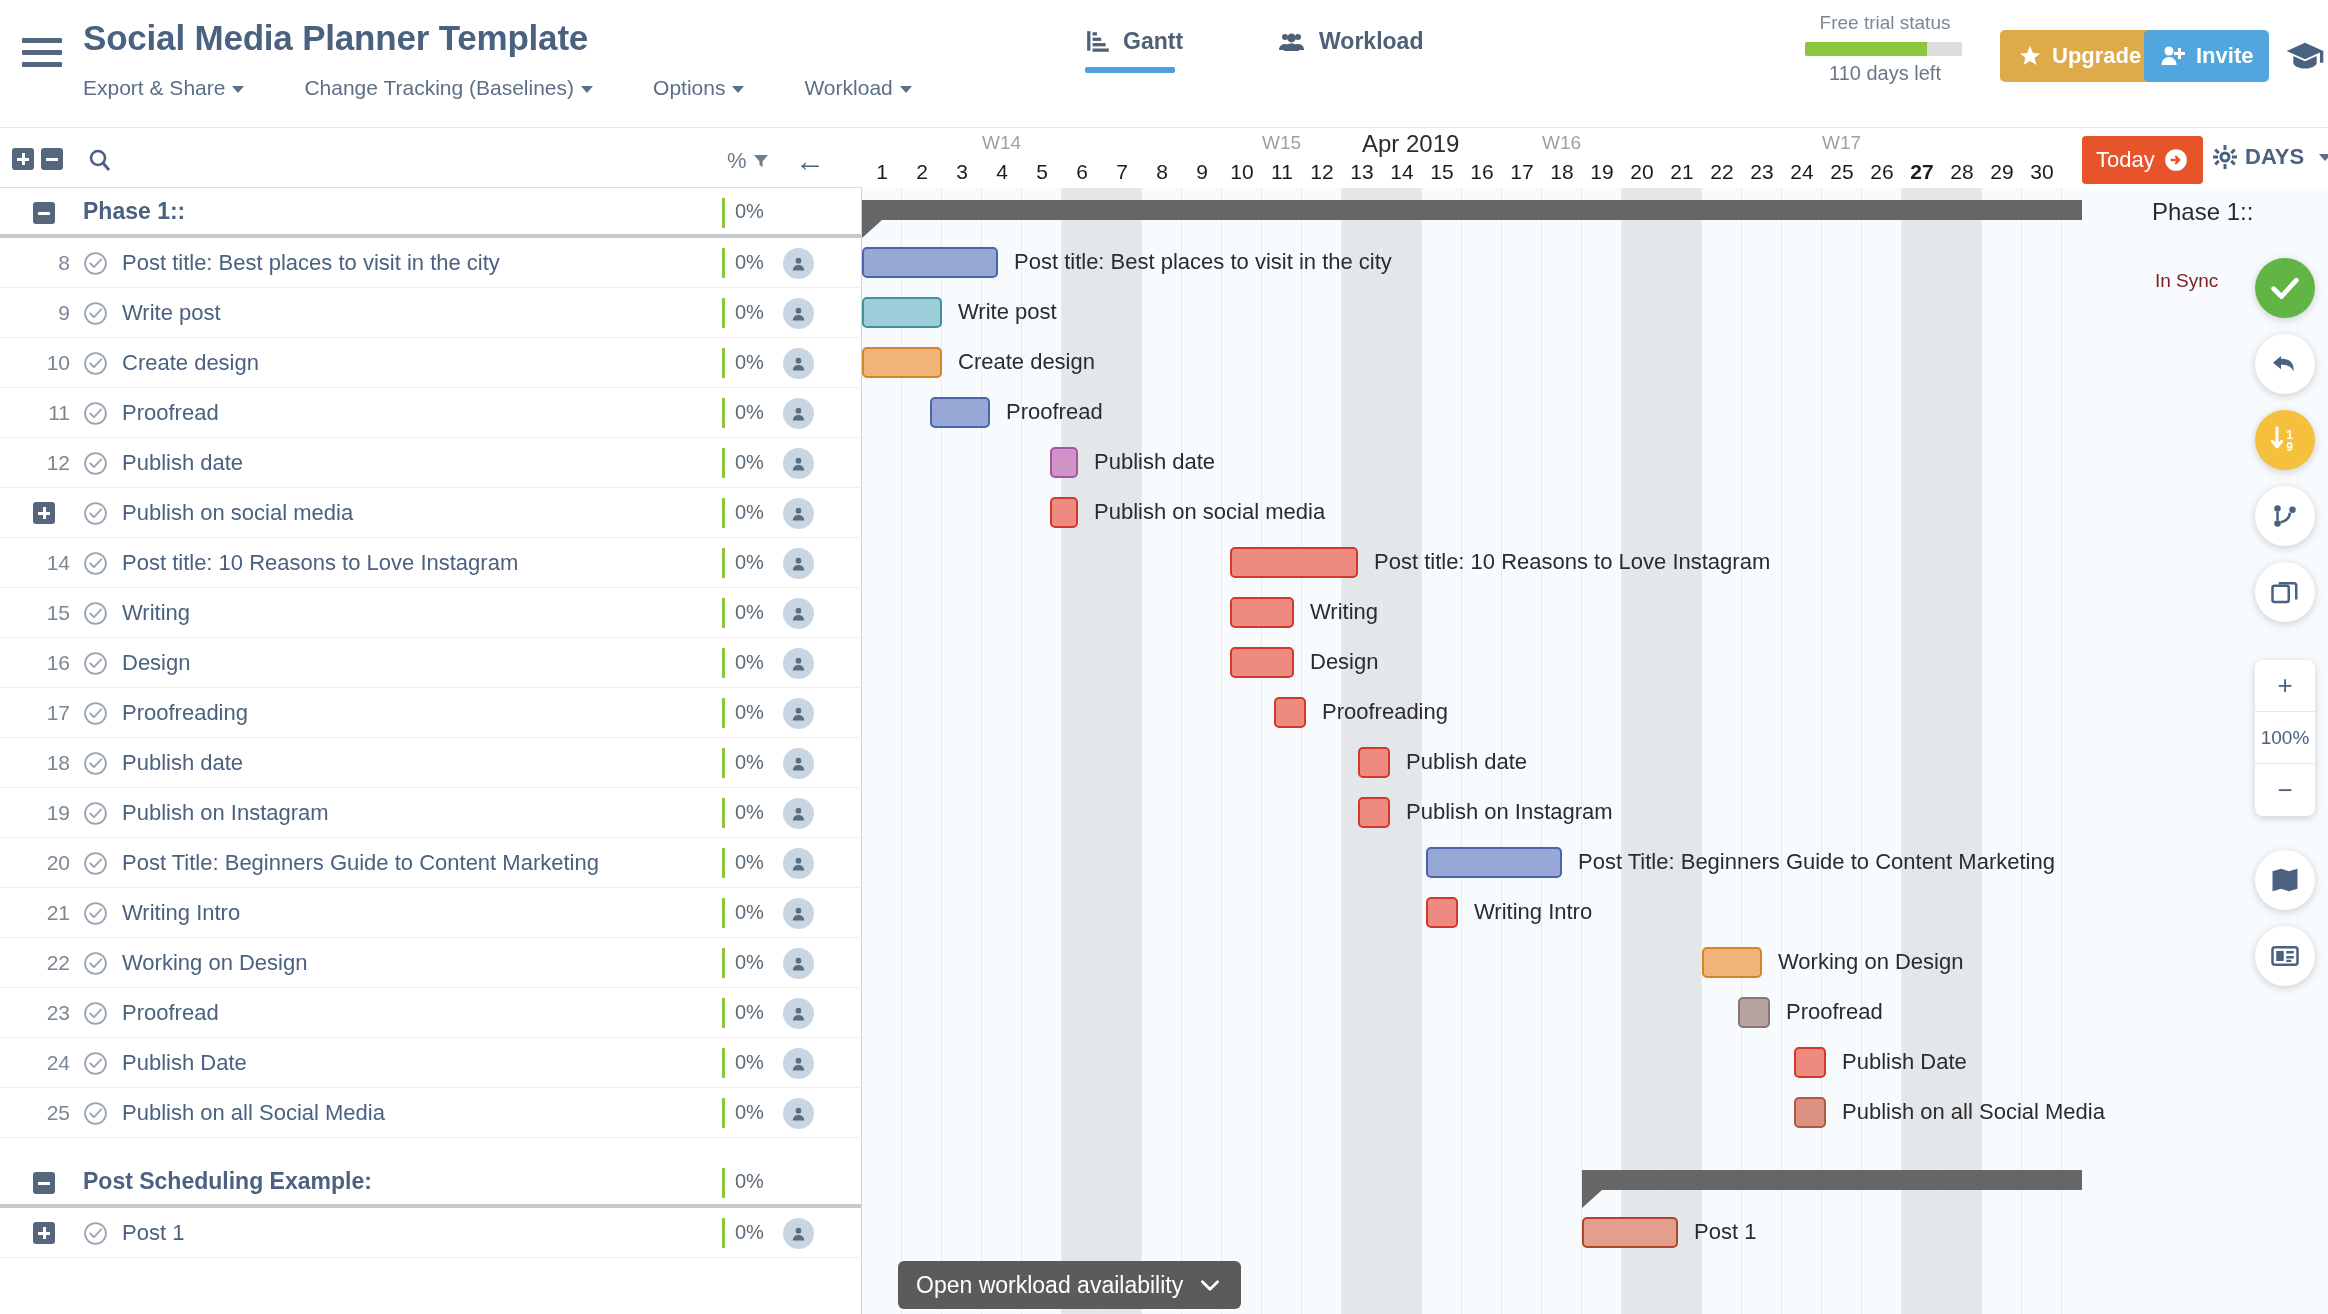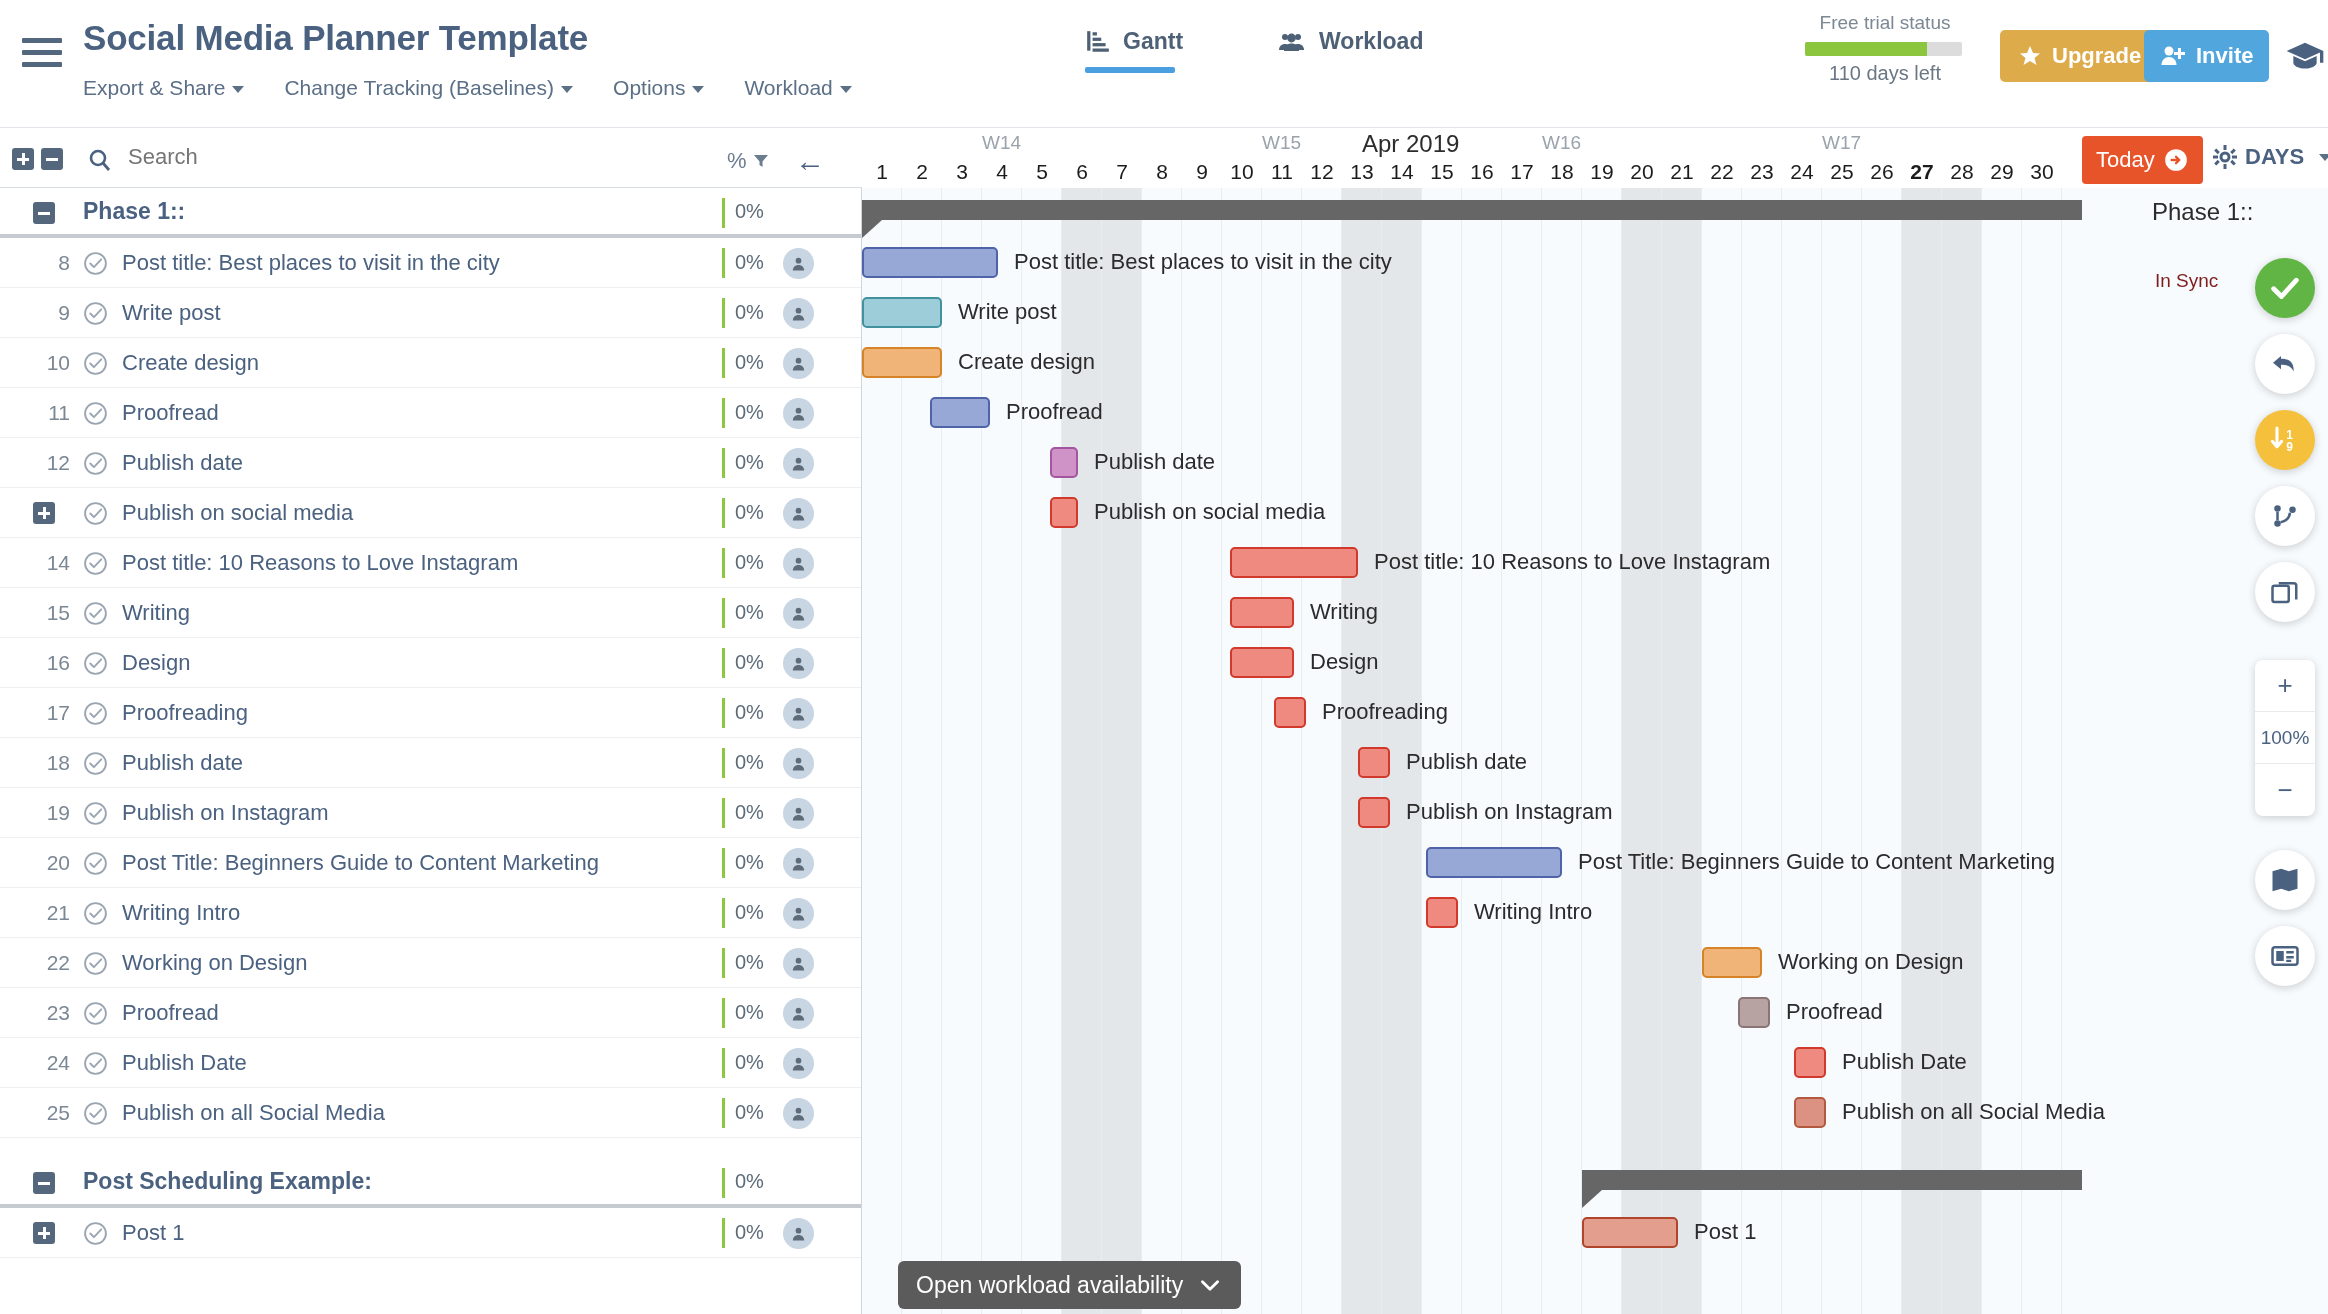--- a/index.html
+++ b/index.html
@@ -15,21 +15,21 @@
             background: #fff; border-bottom: 1px solid #e3e6ea; }
   .hamburger { position: absolute; left: 22px; top: 38px; width: 40px; height: 34px; cursor: pointer; }
   .hamburger span { display: block; height: 5px; background: #53687e; border-radius: 1px; margin-bottom: 7px; }
   .hamburger span:nth-child(1) { width: 40px; }
   .hamburger span:nth-child(2) { width: 40px; }
   .hamburger span:nth-child(3) { width: 40px; }
 
   .proj-title { position: absolute; left: 83px; top: 18px; font-size: 35px; color: #4a6180;
                 font-weight: 600; letter-spacing: -0.2px; white-space: nowrap; }
 
-  .menurow { position: absolute; left: 83px; top: 76px; display: flex; align-items: center; gap: 40px; }
+  .menurow { position: absolute; left: 83px; top: 76px; display: flex; align-items: center; gap: 60px; }
   .menuitem { font-size: 21px; color: #5b6f86; white-space: nowrap; cursor: pointer; }
   .caret { display: inline-block; margin-left: 7px; border-left: 6px solid transparent;
            border-right: 6px solid transparent; border-top: 7px solid #5b6f86; vertical-align: 2px; }
 
   .tabs { position: absolute; left: 1085px; top: 28px; display: flex; gap: 94px; align-items: flex-start; }
   .tab { position: relative; display: flex; align-items: center; gap: 12px; padding-bottom: 18px;
          font-size: 23px; font-weight: bold; color: #4d6076; cursor: pointer; }
   .tab.active::after { content:''; position: absolute; left: 0; right: 8px; bottom: 0; height: 6px;
                        background: #4a9fe0; border-radius: 2px; }
 
@@ -206,21 +206,20 @@
 
   <div class="toolbar"></div>
   <div class="tb-expand">
     <div class="sq plus"></div>
     <div class="sq"></div>
   </div>
   <svg class="tb-search-icon" viewBox="0 0 24 24">
     <circle cx="10" cy="10" r="7" fill="none" stroke="#4a6180" stroke-width="2.6"></circle>
     <line x1="15" y1="15" x2="21" y2="22" stroke="#4a6180" stroke-width="2.8"></line>
   </svg>
-  <input class="tb-search-input" value="" placeholder="Search " style="">
   <div class="tb-pct">
     <span>%</span>
     <svg width="16" height="16" viewBox="0 0 16 16" style="vertical-align:-1px">
       <polygon points="1,2 15,2 9.5,8.5 9.5,14 6.5,12 6.5,8.5" fill="#6b7c8f"></polygon>
     </svg>
   </div>
   <div class="tb-back">←</div>
 
   <div class="tl-header" id="tlheader">
       <div class="wk" style="left: 120px;">W14</div>

